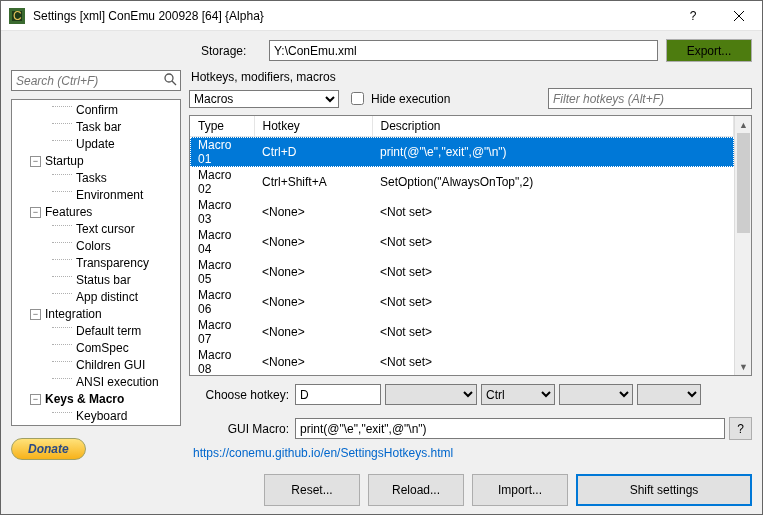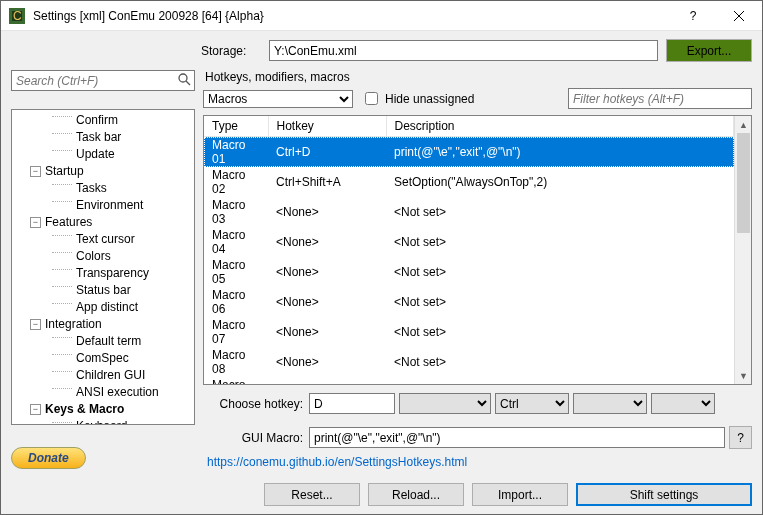--- a/index.html
+++ b/index.html
@@ -46,21 +46,21 @@
   }
 
   
   .main {
     flex: 1; display: flex; gap: 8px;
     padding: 0 10px 6px 10px; min-height: 0;
   }
 
   
   .tree-pane {
-    width: 184px; display: flex; flex-direction: column; gap: 18px;
+    width: 170px; display: flex; flex-direction: column; gap: 8px;
   }
   .search-wrap {
     position: relative;
   }
   .search-wrap input {
     width: 100%; height: 21px; padding: 1px 22px 1px 4px;
     border: 1px solid #7a7a7a; background: #fff;
     font-style: italic; color: #6d6d6d;
   }
   .search-wrap .mag {
@@ -104,21 +104,21 @@
   .group-label { margin: 0 0 4px 2px; color:#000; }
   .filter-row {
     display:flex; align-items:center; gap:8px; margin-bottom:6px;
   }
   .filter-row select {
     width: 150px; height: 18px; border:1px solid #7a7a7a; background:#fff;
   }
   .filter-row label { display:flex; align-items:center; gap:4px; }
   .filter-row .spacer { flex:1; }
   .filter-row input[type=text] {
-    width: 184px; height:21px; border:1px solid #7a7a7a;
+    width: 204px; height:21px; border:1px solid #7a7a7a;
     font-style: italic; color:#6d6d6d; padding:1px 4px; background:#fff;
   }
 
   .table-wrap {
     flex:1; border:1px solid #828282; background:#fff;
     display:flex; min-height:0;
   }
   .table-scroll { flex:1; overflow:hidden; }
   .vscroll {
     width:17px; background:#f0f0f0; border-left:1px solid #dcdcdc;
@@ -164,21 +164,21 @@
     width:23px; height:23px; border:1px solid #adadad; background:#e1e1e1;
   }
   .link { color:#0066cc; margin:6px 0 0 4px; }
 
   
   .bottom {
     display:flex; gap:8px; justify-content:flex-end;
     padding:8px 10px; border-top:0;
   }
   .bottom button {
-    height:23px; border:1px solid #adadad; background:#e1e1e1;
+    height:32px; border:1px solid #adadad; background:#e1e1e1;
     padding:0 10px; min-width:96px;
   }
   .bottom .primary { border:2px solid #0078d7; min-width:176px; }
 
   input[type=checkbox] { width:13px; height:13px; }
 </style>
 </head>
 <body>
 
 <div class="window">
@@ -348,21 +348,21 @@
 
     <div class="right">
       <div class="group-label">Hotkeys, modifiers, macros</div>
 
       <div class="filter-row">
         <select class="">
           <option>Macros</option>
         </select>
         <label>
           <input type="checkbox" style="">
-          <span>Hide unassigned</span>
+          <span>Hide execution</span>
         </label>
         <span class="spacer"></span>
         <input type="text" placeholder="Filter hotkeys (Alt+F)" style="">
       </div>
 
       <div class="table-wrap">
         <div class="table-scroll">
           <table>
             <thead>
               <tr>

